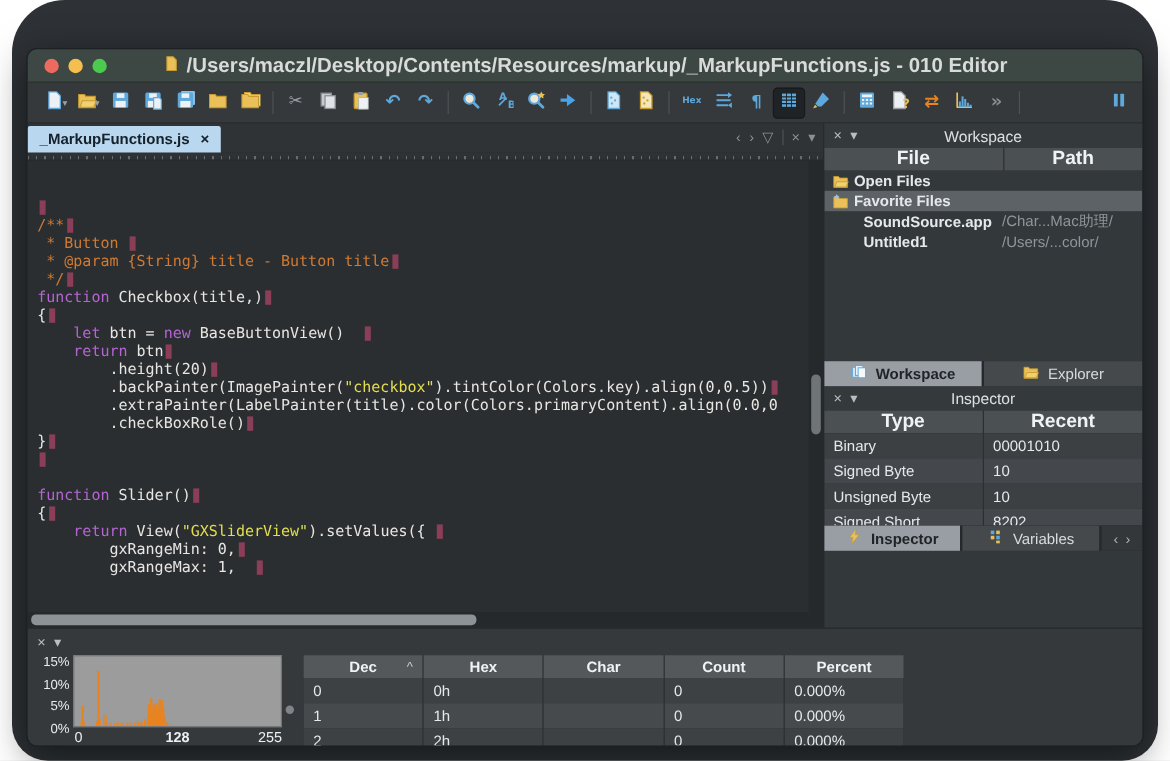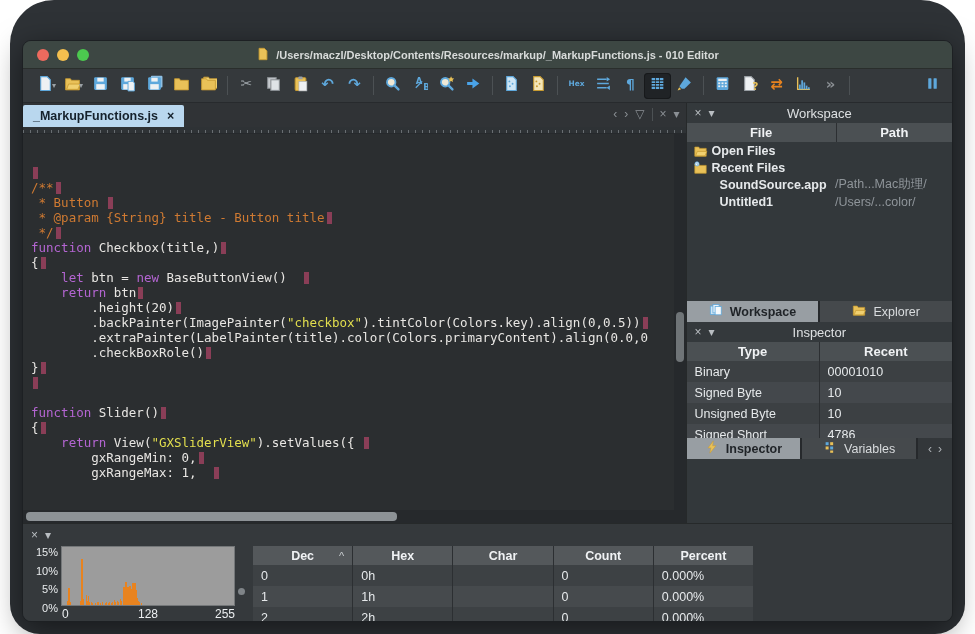--- a/index.html
+++ b/index.html
@@ -4,21 +4,21 @@
 <style>
   * { margin:0; padding:0; box-sizing:border-box; }
   html,body { width:975px; height:634px; background:#ffffff; font-family:"Liberation Sans", sans-serif; overflow:hidden; }
   .bezel { position:absolute; left:10px; top:0; width:955px; height:634px; background:#2e3236; border-radius:44px 44px 30px 30px; }
   .window { position:absolute; left:12px; top:40px; width:931px; height:582px; background:#303437; border-radius:9px; overflow:hidden; border:1px solid #1d2023; display:flex; flex-direction:column; box-shadow:0 8px 30px rgba(0,0,0,.5); }
 
   
   .titlebar { height:28px; background:#3d4743; display:flex; align-items:center; position:relative; flex:0 0 28px; border-bottom:1px solid #2a2e2c; }
   .lights { display:flex; gap:8px; margin-left:14px; }
   .light { width:12px; height:12px; border-radius:50%; }
-  .title-center { position:absolute; left:0; right:0; display:flex; justify-content:center; align-items:center; gap:6px; color:#d8dbda; font-size:11px; font-weight:bold; pointer-events:none; }
+  .title-center { position:absolute; left:0; right:0; display:flex; justify-content:center; align-items:center; gap:6px; color:#d8dbda; font-size:17px; font-weight:bold; pointer-events:none; }
 
   
   .toolbar { height:34px; flex:0 0 34px; background:#35393c; display:flex; align-items:center; padding:0 6px 0 10px; border-bottom:1px solid #272a2d; }
   .tbtn { width:27px; height:26px; border-radius:4px; display:flex; align-items:center; justify-content:center; position:relative; }
   .tbtn.active { background:#202326; box-shadow:inset 0 0 0 1px #17191b; }
   .tbtn svg { width:17px; height:17px; }
   .tb-sep { width:1px; height:19px; background:#4c5154; margin:0 5px; }
   .dd { color:#9aa0a5; font-size:8px; margin-left:-2px; }
 
   
@@ -38,21 +38,21 @@
   .vthumb { position:absolute; right:2px; top:178px; width:8px; height:50px; background:#6f7477; border-radius:4px; }
   .hscroll { height:13px; flex:0 0 13px; background:#26292c; position:relative; }
   .hthumb { position:absolute; left:3px; top:2px; width:56%; height:9px; background:#8d9296; border-radius:4px; }
 
   
   .side { width:267px; display:flex; flex-direction:column; background:#33383b; border-left:1px solid #26292a; }
   .panel-head { height:20px; flex:0 0 20px; position:relative; display:flex; align-items:center; background:#34393c; }
   .panel-head .ctrl { margin-left:8px; color:#b9bec2; font-size:12px; display:flex; gap:7px; }
   .panel-head .ptitle { position:absolute; left:0; right:0; text-align:center; color:#dde0e2; font-size:13px; }
   .colhead { height:19px; flex:0 0 19px; display:flex; gap:1px; background:#2c2f32; }
-  .colhead div { background:#4b5053; color:#f0f2f4; font-size:13px; font-weight:bold; display:flex; align-items:center; justify-content:center; }
+  .colhead div { background:#4b5053; color:#f0f2f4; font-size:16px; font-weight:bold; display:flex; align-items:center; justify-content:center; }
   .ws { height:219px; display:flex; flex-direction:column; }
   .ws-rows { flex:1; overflow:hidden; }
   .wrow { height:17px; display:flex; align-items:center; font-size:12.5px; color:#e6e9eb; }
   .wrow.sel { background:#5d6266; }
   .wrow .wic { width:15px; height:14px; margin:0 4px 0 6px; flex:0 0 15px; }
   .wrow .wic svg { width:15px; height:14px; }
   .wrow .wlabel { font-weight:bold;text-align:right; }
   .wrow.child .wlabel { font-weight:bold; }
   .wrow .wpath { color:#8f959a; font-weight:normal; margin-left:auto; width:117px; flex:0 0 117px; }
   .side-tabs { height:21px; flex:0 0 21px; display:flex; gap:2px; background:#26292c; }
@@ -367,33 +367,32 @@
           </div>
           <div class="ws-rows" id="ws-rows">
               <div class="wrow">
                 <span class="wic"><svg viewBox="0 0 16 16" width="15" height="15">
                     <path d="M1.5 5.5v-2h4.5l1 1.5h7.5v9h-13z" fill="#e9c158" stroke="#c79b31" stroke-width="0.8"></path>
                     <path d="M2.5 13.5l1.8-5h11l-2.2 5z" fill="#f0d070" stroke="#c79b31" stroke-width="0.8"></path>
                   </svg></span>
                 <span class="wlabel">Open Files</span>
                 <span class="wpath"></span>
               </div>
-              <div class="wrow">
+              <div class="wrow sel">
                 <span class="wic"><svg viewBox="0 0 16 16" width="15" height="15">
                     <path d="M1.5 5.5v-2h4.5l1 1.5h7.5v9h-13z" fill="#e9c158" stroke="#c79b31" stroke-width="0.8"></path>
-                    <circle cx="4" cy="3.3" r="2.4" fill="#eef3f6" stroke="#5ea8dc" stroke-width="0.9"></circle>
-                    <path d="M4 1.9v1.5l1.1.7" stroke="#5ea8dc" stroke-width="0.8" fill="none"></path>
+                    <path d="M4.3 0.8l.8 1.6 1.8.3-1.3 1.25.3 1.75-1.6-.85-1.6.85.3-1.75L1.7 2.7l1.8-.3z" fill="#9fc3de"></path>
                   </svg></span>
-                <span class="wlabel">Recent Files</span>
+                <span class="wlabel">Favorite Files</span>
                 <span class="wpath"></span>
               </div>
               <div class="wrow child">
                 <span style="width:33px;flex:0 0 33px"></span>
                 <span class="wlabel">SoundSource.app</span>
-                <span class="wpath">/Path...Mac助理/</span>
+                <span class="wpath">/Char...Mac助理/</span>
               </div>
               <div class="wrow child">
                 <span style="width:33px;flex:0 0 33px"></span>
                 <span class="wlabel">Untitled1</span>
                 <span class="wpath">/Users/...color/</span>
               </div>
             </div>
           <div class="side-tabs" id="ws-tabs">
               <div class="stab on">
                 <span><svg viewBox="0 0 16 16" width="14" height="14">
@@ -432,21 +431,21 @@
               <div class="irow">
                 <div class="c1">Signed Byte</div>
                 <div class="c2">10</div>
               </div>
               <div class="irow">
                 <div class="c1">Unsigned Byte</div>
                 <div class="c2">10</div>
               </div>
               <div class="irow">
                 <div class="c1">Signed Short</div>
-                <div class="c2">4786</div>
+                <div class="c2">8202</div>
               </div>
             </div>
           <div class="side-tabs" id="insp-tabs">
               <div class="stab on">
                 <span><svg viewBox="0 0 16 16" width="14" height="14">
                     <path d="M9.5 1L3.5 9h3.2L5.5 15l7-8.5H8.8z" fill="#e9c158" stroke="#c79b31" stroke-width="0.6"></path>
                   </svg></span>
                 <span>Inspector</span>
               </div>
               <div class="stab">
@@ -529,21 +528,21 @@
                 <div class="bar" style="left: 71.7255px; width: 2px; height: 22.5px;"></div>
                 <div class="bar" style="left: 72.9412px; width: 2px; height: 15.375px;"></div>
                 <div class="bar" style="left: 73.549px; width: 1px; height: 9px;"></div>
                 <div class="bar" style="left: 74.7647px; width: 1px; height: 6.75px;"></div>
                 <div class="bar" style="left: 75.9804px; width: 1px; height: 4.5px;"></div>
                 <div class="bar" style="left: 77.1961px; width: 1px; height: 3.375px;"></div>
                 <div class="bar" style="left: 79.0196px; width: 1px; height: 1.875px;"></div>
               </div>
             <div class="xticks" id="xticks">
                 <span style="left: 1px;">0</span>
-                <span style="left: 50%; transform: translateX(-50%);">128</span>
+                <span style="left: 50%; transform: translateX(-50%); font-weight: bold;">128</span>
                 <span style="right: 0px;">255</span>
               </div>
           </div>
         </div>
         <div class="split-dot"></div>
         <div class="htable">
           <div class="hhead" id="hhead">
               <div>
                 <span>Dec</span>
                 <span class="caret">^</span>

